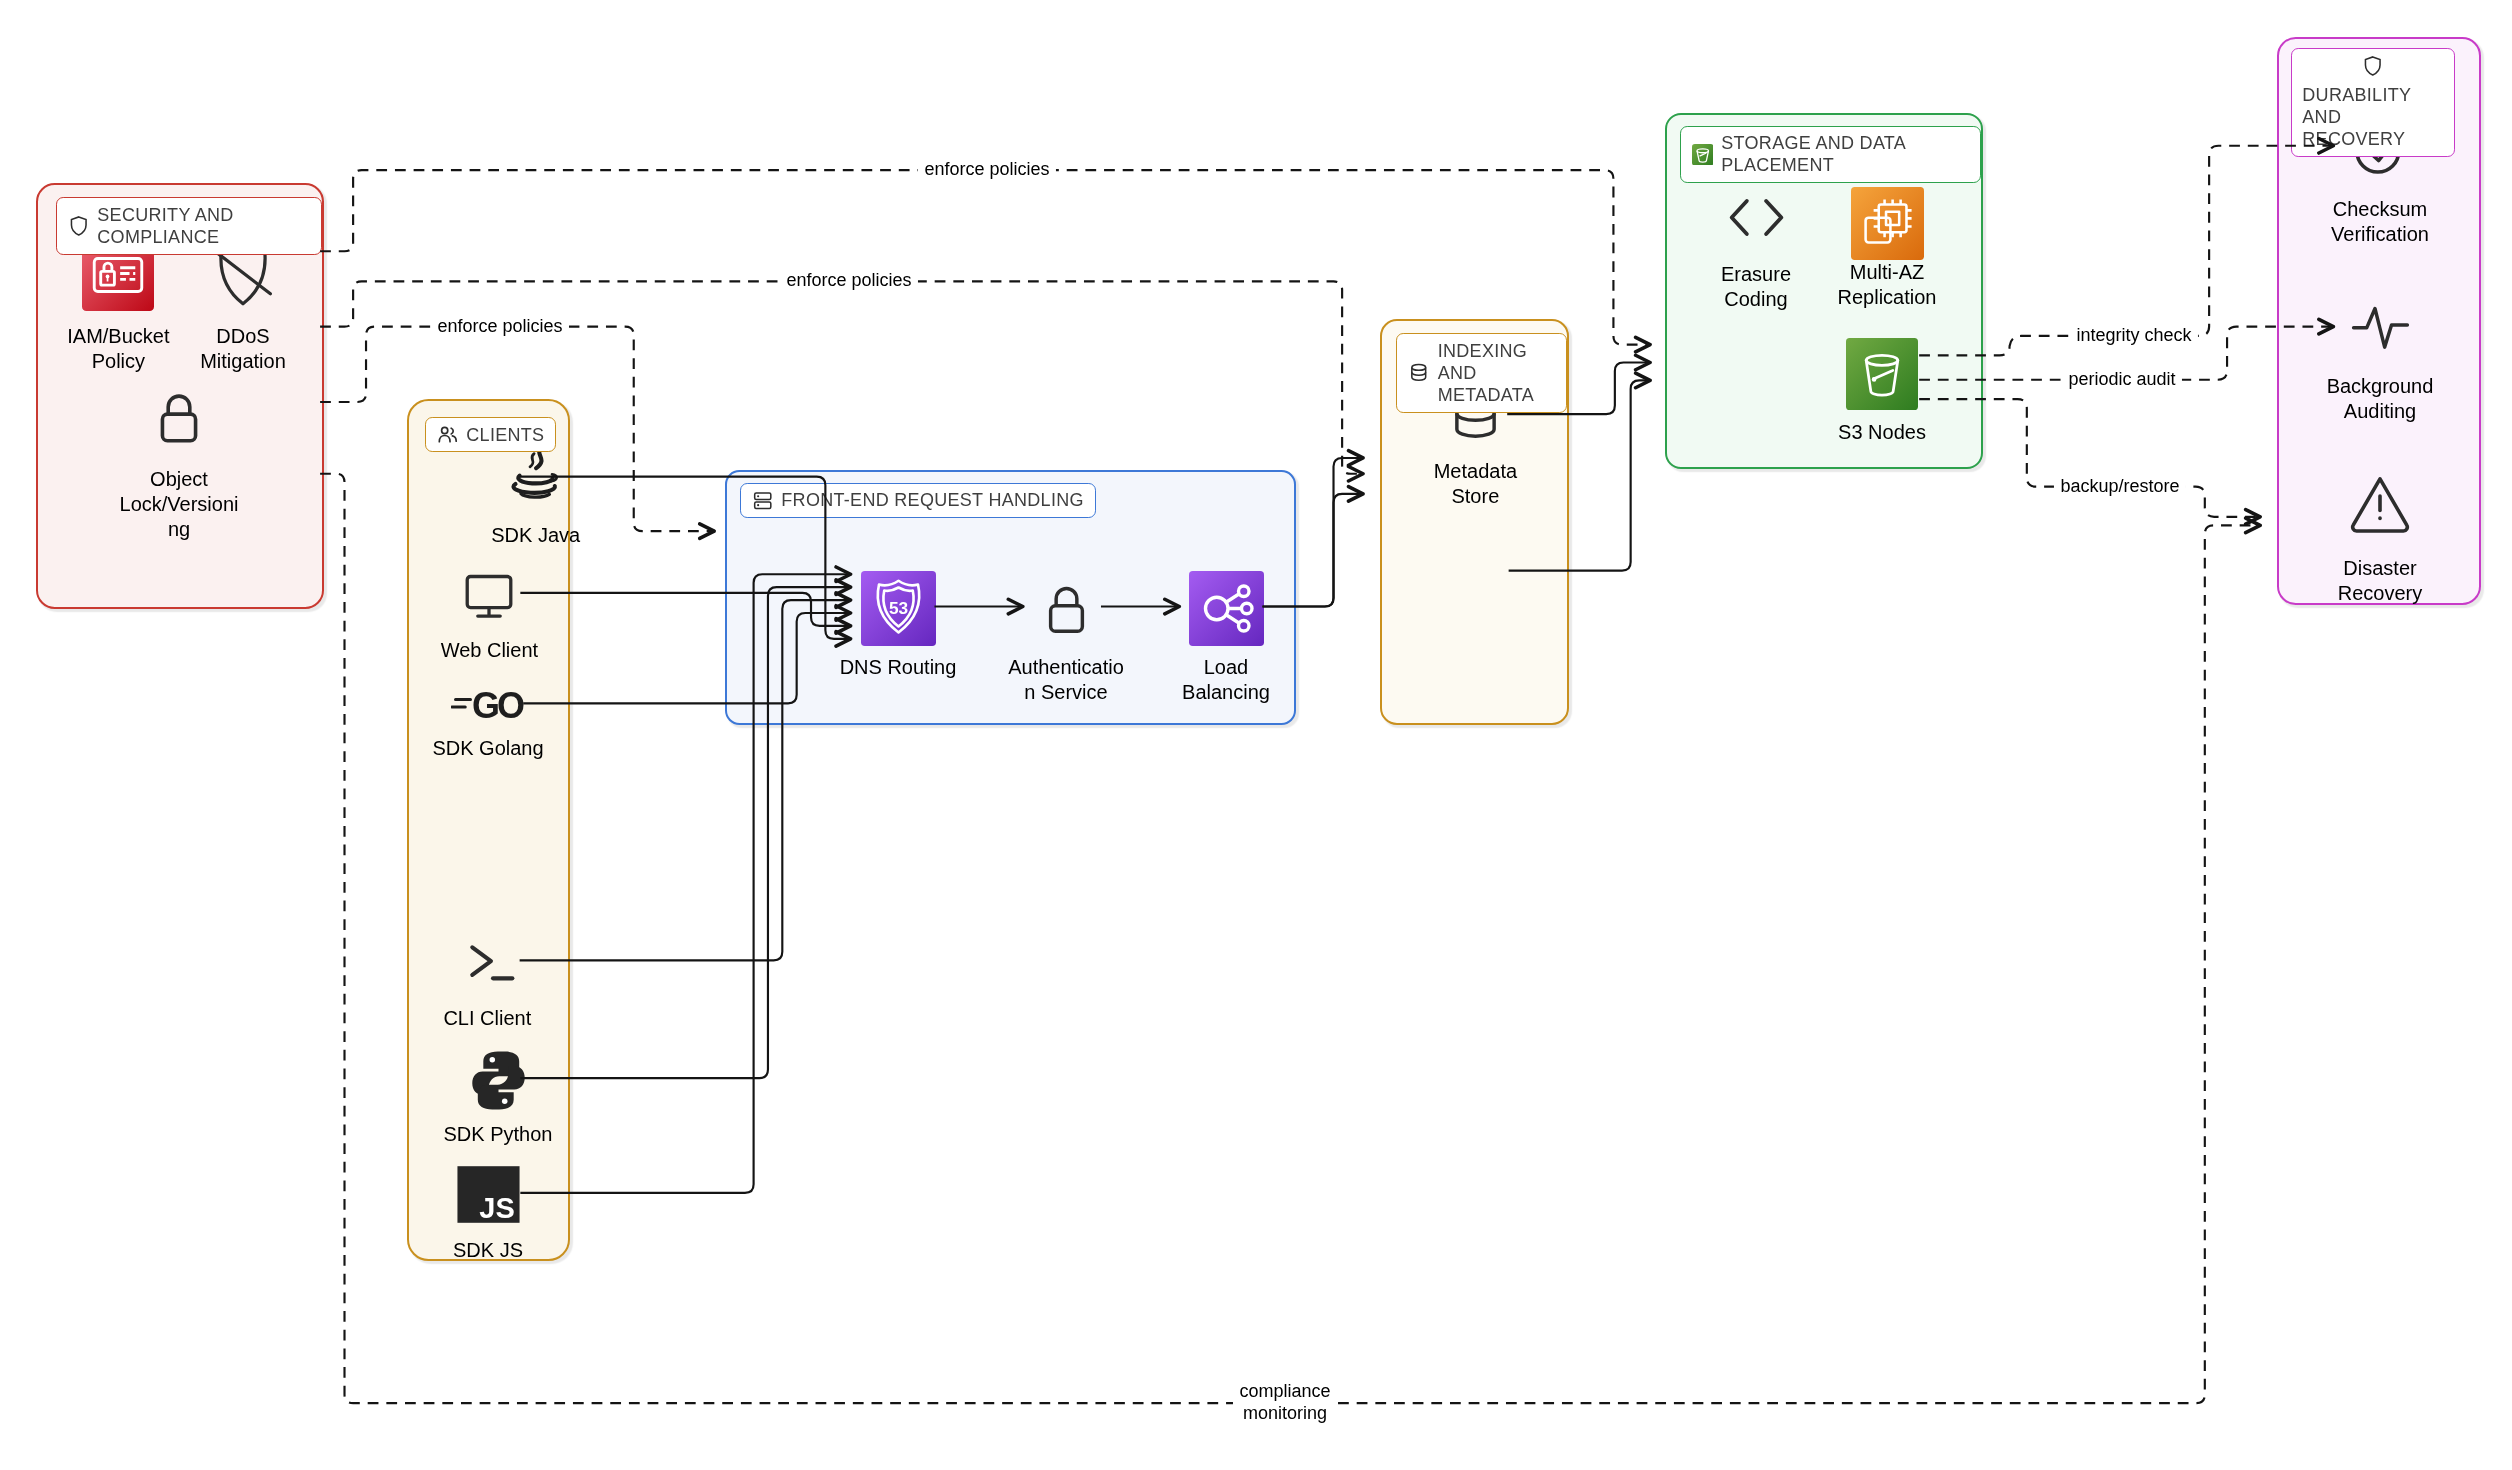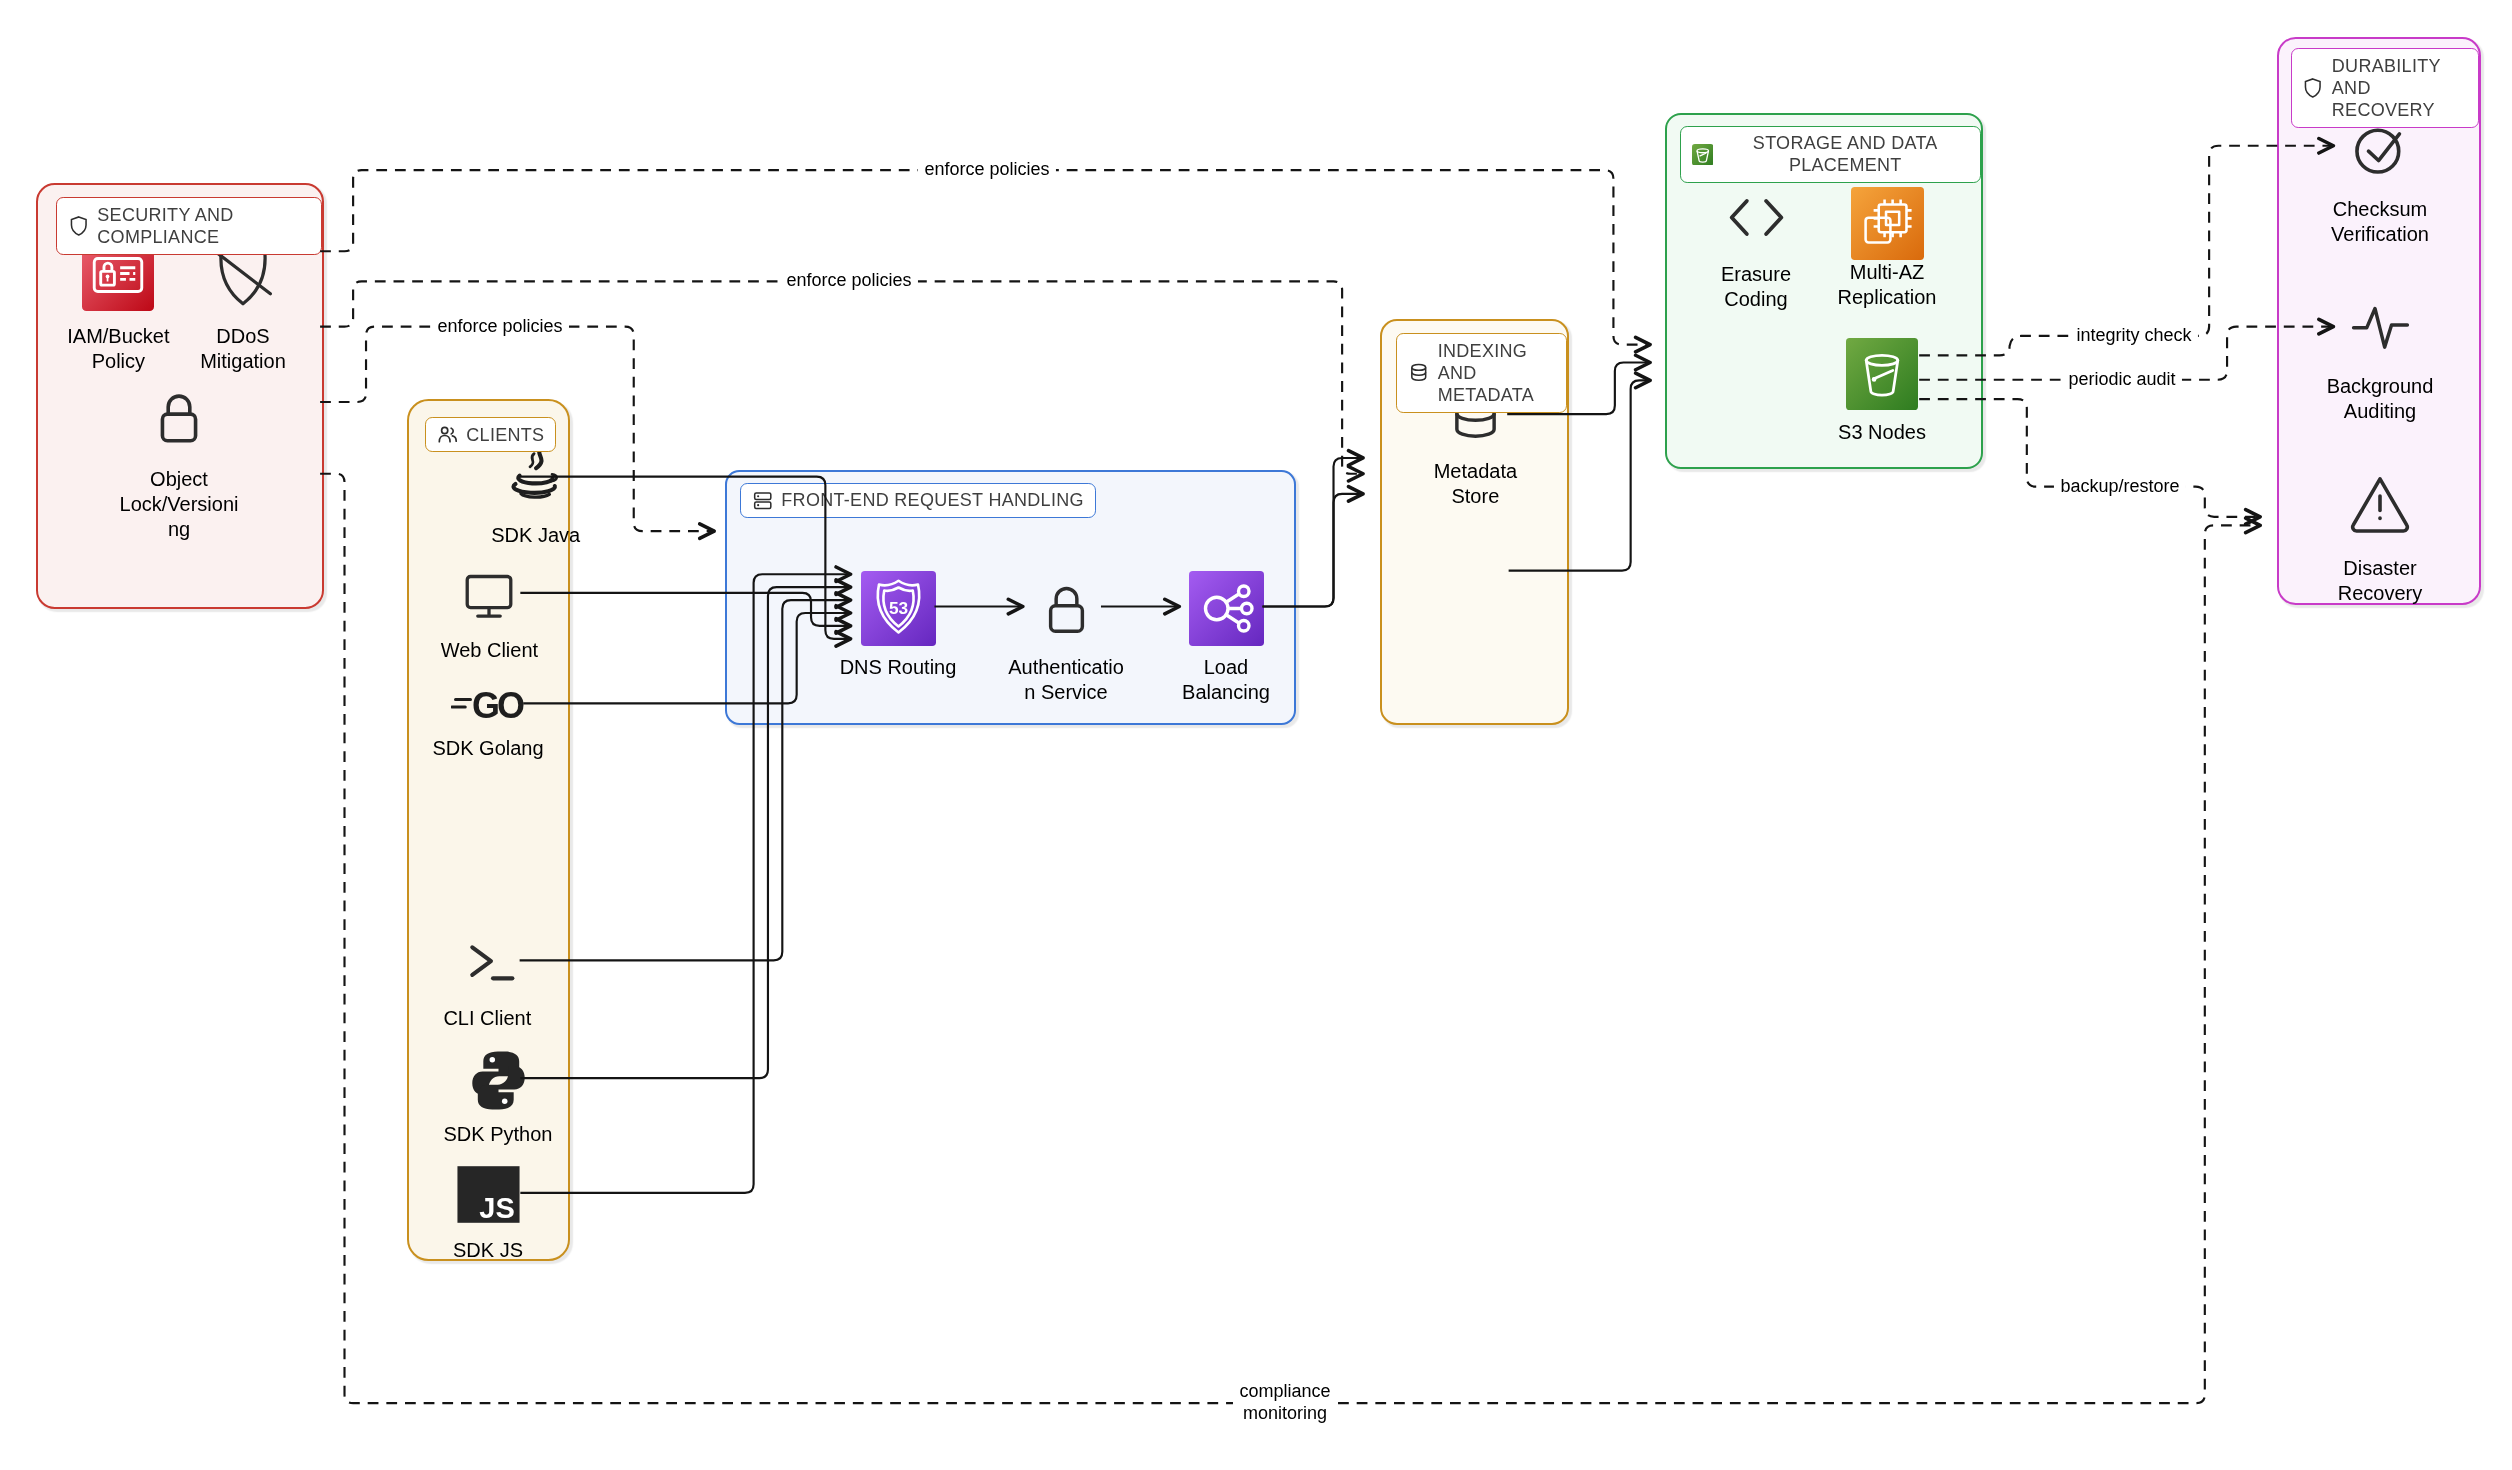--- a/index.html
+++ b/index.html
@@ -218,21 +218,21 @@
             <ellipse cx="50" cy="25" rx="27" ry="10"></ellipse>
             <path d="M23 25 V70 a27 10 0 0 0 54 0 V25"></path>
             <path d="M23 47 a27 10 0 0 0 54 0"></path>
           </svg>
         </div>
         <div class="nlabel" style="margin-top:9.3px">Metadata
 Store</div>
       </div>
     </div>
     <div class="group" style="left: 1665px; top: 113px; width: 314px; height: 352px; border-color: rgb(45, 161, 76); background: rgb(241, 250, 243); border-radius: 16px;">
-      <div class="pill" style="left: 13px; top: 10.8px; border-color: rgb(45, 161, 76); text-align: center;">
+      <div class="pill" style="left: 13px; top: 10.8px; border-color: rgb(45, 161, 76);">
         <span class="picon">
           <svg viewBox="0 0 30 30">
             <rect width="30" height="30" rx="4" fill="url(#gradGreen)"></rect>
             <g fill="none" stroke="#fff" stroke-width="1.8">
               <ellipse cx="15" cy="9.5" rx="8" ry="2.7"></ellipse>
               <path d="M7 9.5 L10 23.5 a5 1.8 0 0 0 10 0 L23 9.5"></path>
               <path d="M10.5 17 L20 12.5"></path>
             </g>
           </svg>
         </span>
@@ -272,21 +272,21 @@
               <path d="M28 31 L34.5 74 a15.5 5.5 0 0 0 31 0 L72 31"></path>
               <path d="M38 57 L65 45"></path>
             </g>
             <circle cx="39" cy="57.5" r="3.2" fill="#fff"></circle>
           </svg>
         </div>
         <div class="nlabel" style="margin-top:10px">S3 Nodes</div>
       </div>
     </div>
     <div class="group" style="left: 2277px; top: 37px; width: 200px; height: 564px; border-color: rgb(200, 59, 200); background: rgb(251, 242, 252); border-radius: 18.7px;">
-      <div class="pill twoline" style="left: 11.5px; top: 9.3px; border-color: rgb(200, 59, 200);">
+      <div class="pill twoline" style="left: 11.5px; top: 9.3px; border-color: rgb(200, 59, 200); flex-direction: column;">
         <span class="picon">
           <svg viewBox="0 0 28 28">
             <path d="M14 2.5 L23.5 6 V13 C23.5 19.5 19.5 23.5 14 26 C8.5 23.5 4.5 19.5 4.5 13 V6 Z" fill="none" stroke="#2d2d2d" stroke-width="2"></path>
           </svg>
         </span>
         <span class="ptext">DURABILITY AND RECOVERY</span>
       </div>
       <div class="node" style="left: 22px; top: 74px;">
         <div class="nicon" style="width:72px;height:72px">
           <svg viewBox="0 0 100 100" fill="none" stroke="#2d2d2d" stroke-width="5" stroke-linecap="round" stroke-linejoin="round">

